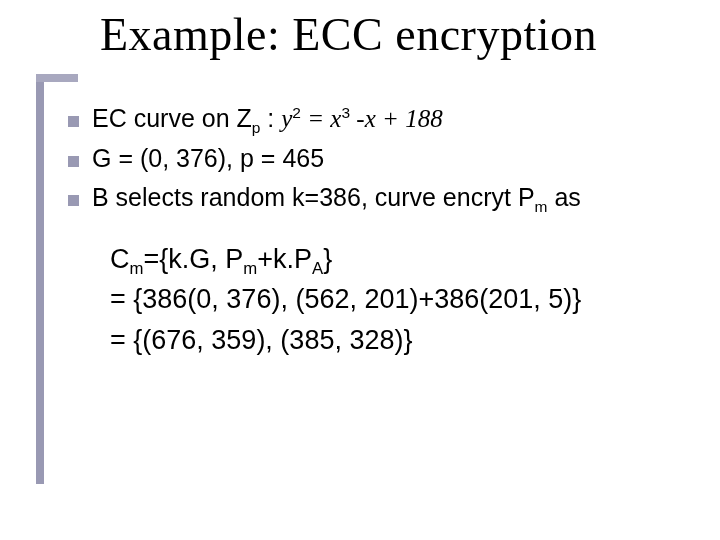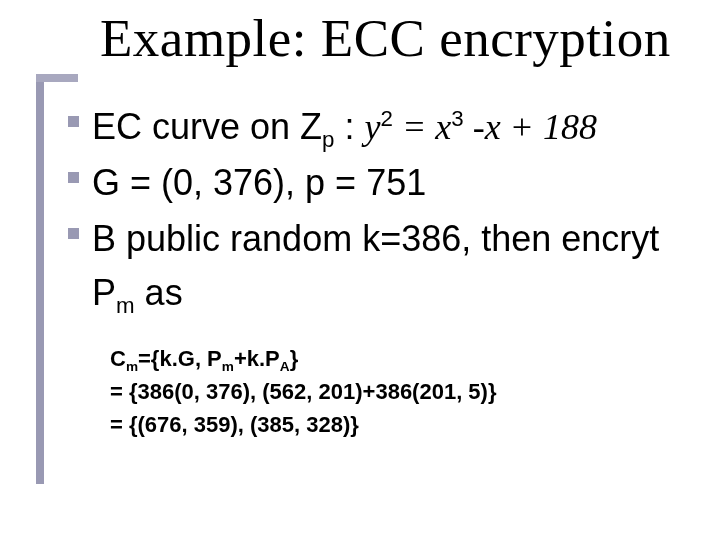--- a/index.html
+++ b/index.html
@@ -19,21 +19,21 @@
     box-sizing: border-box;
   }
   .title-wrap {
     position: absolute;
     top: 8px;
     left: 100px;
     right: 20px;
   }
   .title {
     font-family: "Times New Roman", Times, serif;
-    font-size: 53px;
+    font-size: 46px;
     font-weight: normal;
     color: #000000;
     letter-spacing: 0.5px;
   }
   .title-bar {
     position: absolute;
     top: 74px;
     left: 36px;
     width: 8px;
     height: 410px;
@@ -55,39 +55,38 @@
     right: 24px;
   }
   ul.bullets {
     list-style: none;
     margin: 0;
     padding: 0;
   }
   ul.bullets > li {
     position: relative;
     padding-left: 30px;
-    font-size: 36px;
+    font-size: 25px;
     line-height: 1.5;
     margin-bottom: 2px;
   }
   ul.bullets > li::before {
     content: "";
     position: absolute;
     left: 6px;
     top: 16px;
     width: 11px;
     height: 11px;
     background: #9999b3;
   }
   .derivation {
     margin-top: 22px;
     margin-left: 48px;
-    font-size: 22px;
+    font-size: 27px;
     line-height: 1.5;
-    font-weight: bold;
   }
   .ital { font-style: italic; font-family: "Times New Roman", Times, serif; }
   sup { font-size: 0.62em; vertical-align: super; line-height: 0; }
   sub { font-size: 0.62em; vertical-align: sub; line-height: 0; }
 </style>
 </head>
 <body>
 
 <div class="slide">
 
@@ -98,27 +97,27 @@
   </div>
 
   <div class="content">
     <ul class="bullets">
 
       <li>
         <span>EC curve on Z</span><sub>p</sub><span> : </span><span class="ital">y</span><sup>2</sup><span class="ital"> = </span><span class="ital">x</span><sup>3</sup><span class="ital"> -</span><span class="ital">x + </span><span class="ital">188</span>
       </li>
 
       <li>
-        <span>G = (0, 376), p = 751</span>
+        <span>G = (0, 376), p = 465</span>
       </li>
 
 
 
       <li>
-        <span>B public random k=386, then encryt P</span><sub>m</sub><span> as</span>
+        <span>B selects random k=386, curve encryt P</span><sub>m</sub><span> as</span>
       </li>
 
     </ul>
 
     <div class="derivation">
       <div>
         <span>C</span><sub>m</sub><span>={k.G, P</span><sub>m</sub><span>+k.P</span><sub>A</sub><span>}</span>
       </div>
       <div>= {386(0, 376), (562, 201)+386(201, 5)}</div>
       <div>= {(676, 359), (385, 328)}</div>

